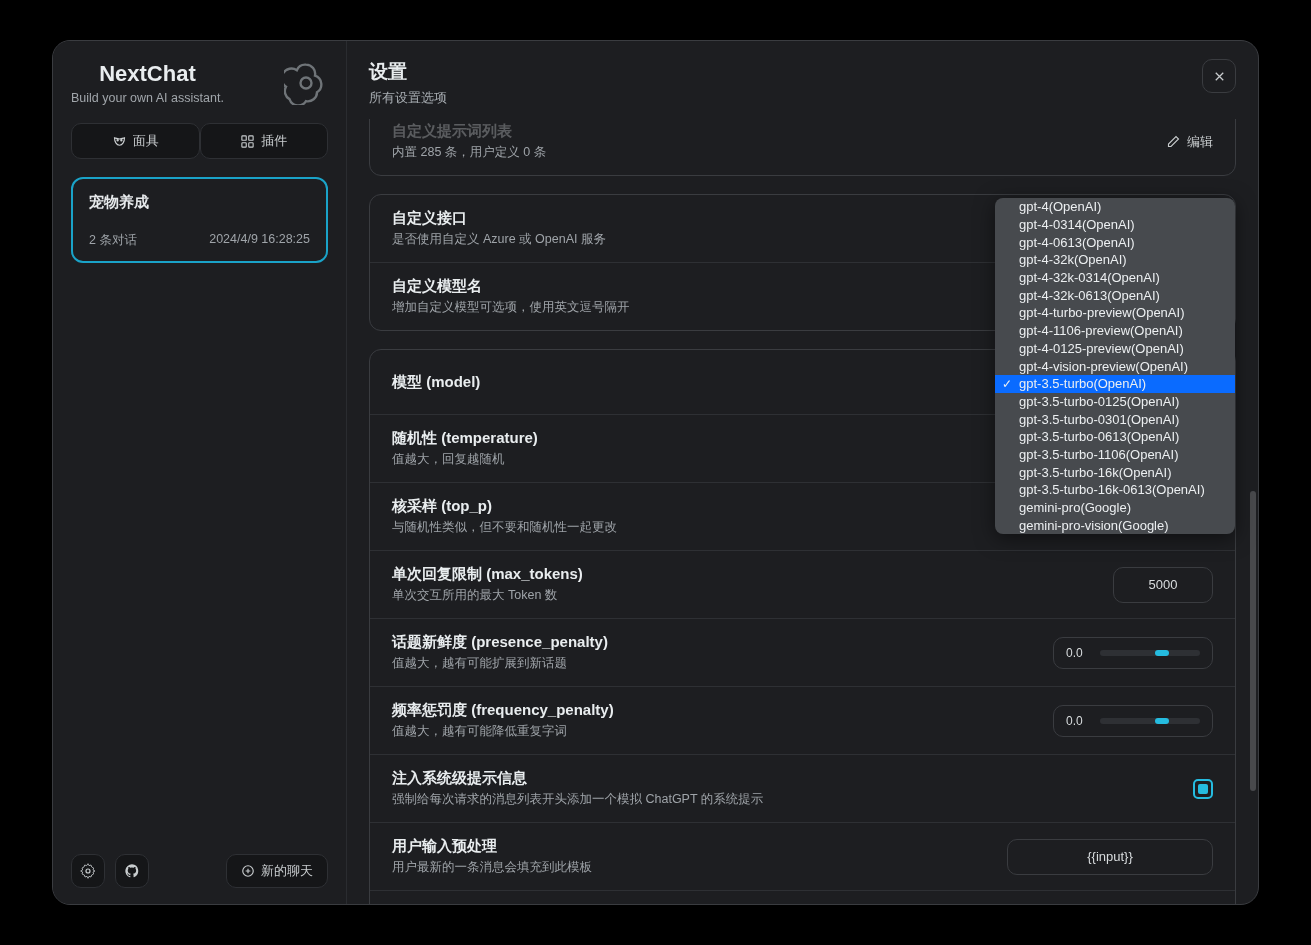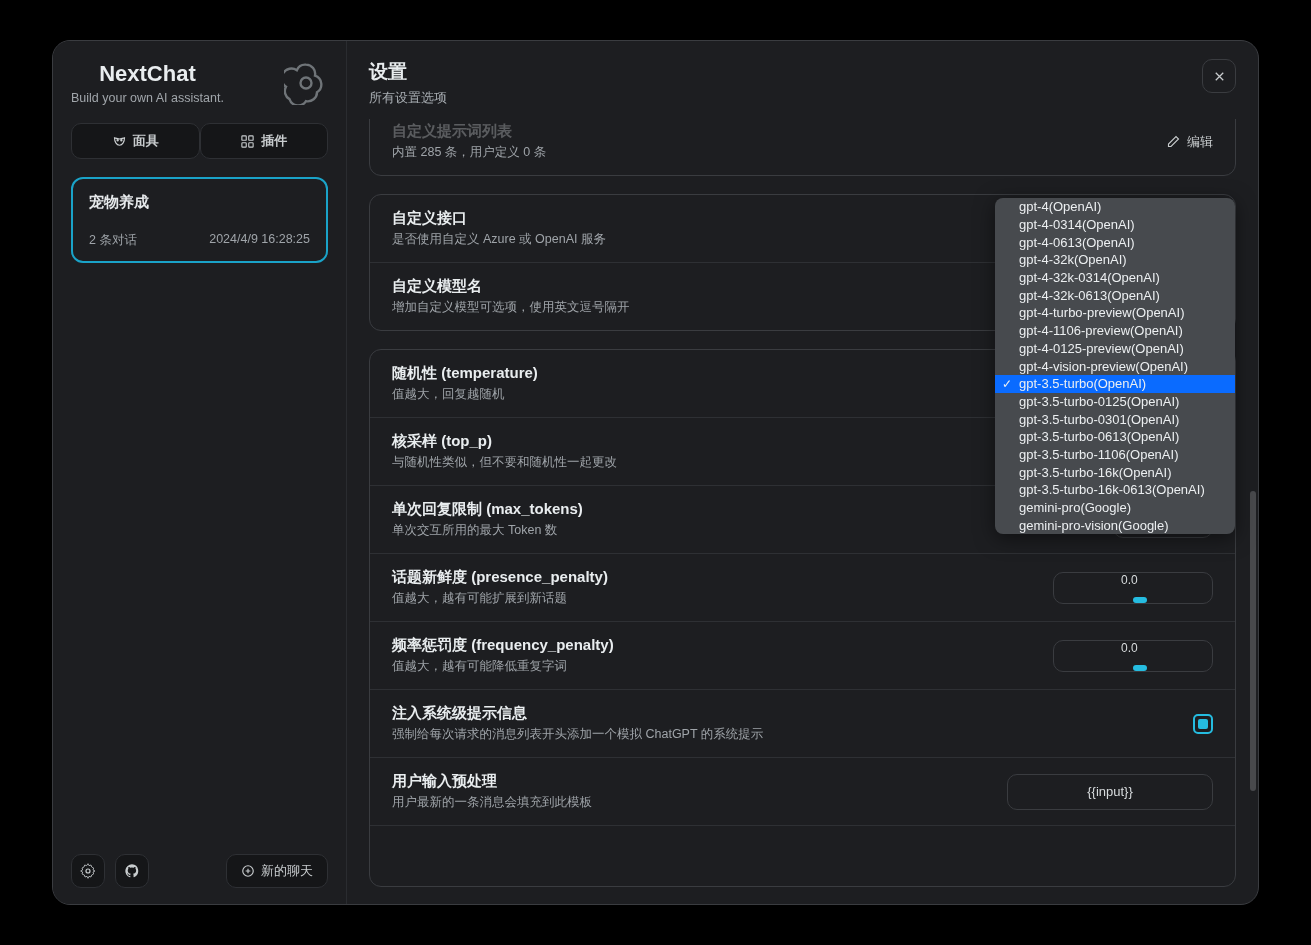--- a/index.html
+++ b/index.html
@@ -49,21 +49,20 @@
   margin-top: 4px;
 }
 .logo-swirl {
   width: 44px;
   height: 44px;
   color: #6f7478;
 }
 .sidebar-tabs {
   display: flex;
   margin-bottom: 18px;
-  font-weight: bold;
 }
 .tab-btn {
   flex: 1;
   height: 36px;
   background: #151618;
   border: 1px solid #2e3034;
   border-radius: 10px;
   color: #c8ccce;
   font-size: 13px;
   display: flex;
@@ -253,21 +252,20 @@
 .wide-box { width: 100px; }
 .slider-ctrl {
   width: 160px;
   height: 32px;
   border: 1px solid #3a3c40;
   border-radius: 10px;
   display: flex;
   align-items: center;
   padding: 0 12px;
   gap: 10px;
-  flex-direction: column;
 }
 .slider-ctrl .val {
   font-size: 12px;
   color: #d8dcde;
   min-width: 24px;
 }
 .slider-track {
   flex: 1;
   height: 6px;
   background: #2e3034;
@@ -443,20 +441,28 @@
         <div class="setting-row">
           <div class="row-left">
             <div class="row-title">自定义模型名</div>
             <div class="row-sub">增加自定义模型可选项，使用英文逗号隔开</div>
           </div>
           <input class="text-input" value="" style="">
         </div>
       </div>
 
       <div class="settings-card">
+        <div class="setting-row">
+          <div class="row-left">
+            <div class="row-title">模型 (model)</div>
+          </div>
+          <div class="model-select">
+            <span>gpt-3.5-turbo(OpenAI)</span>
+          </div>
+        </div>
         <div class="setting-row">
           <div class="row-left">
             <div class="row-title">随机性 (temperature)</div>
             <div class="row-sub">值越大，回复越随机</div>
           </div>
           <div class="slider-ctrl">
             <div class="slider-track">
                 <div class="slider-thumb" style="left:40%;width:14px"></div>
               </div>
           </div>

